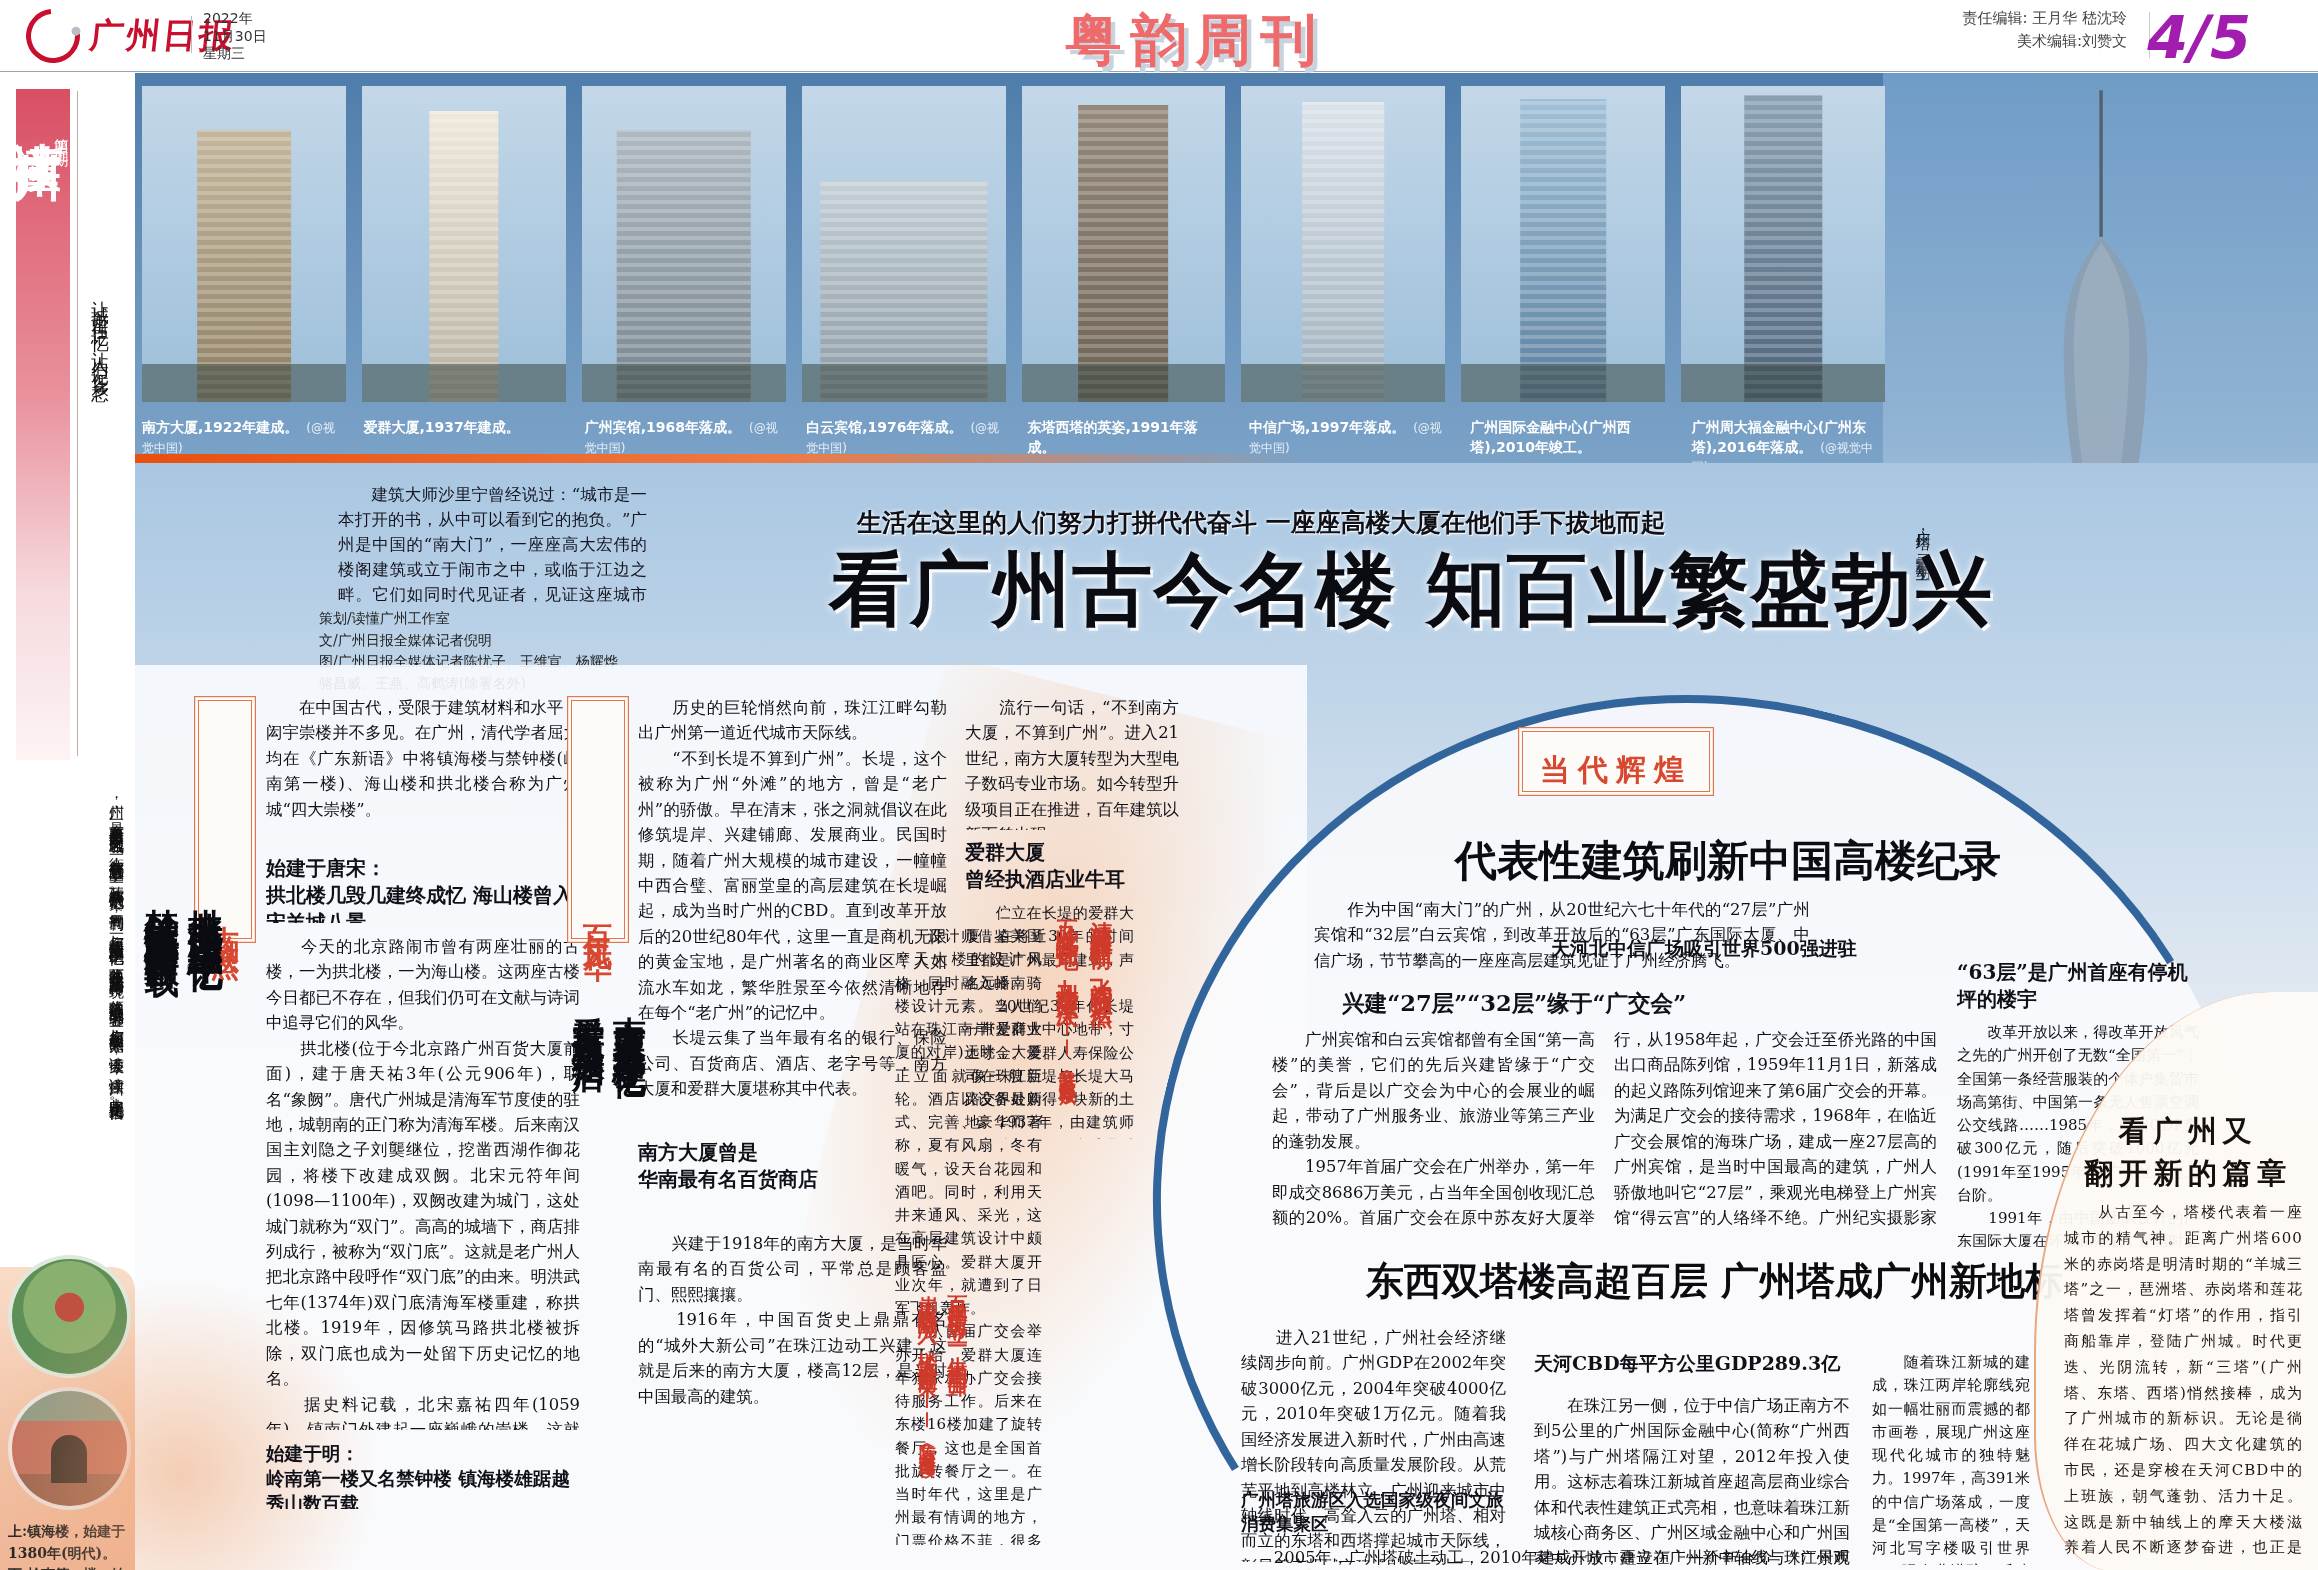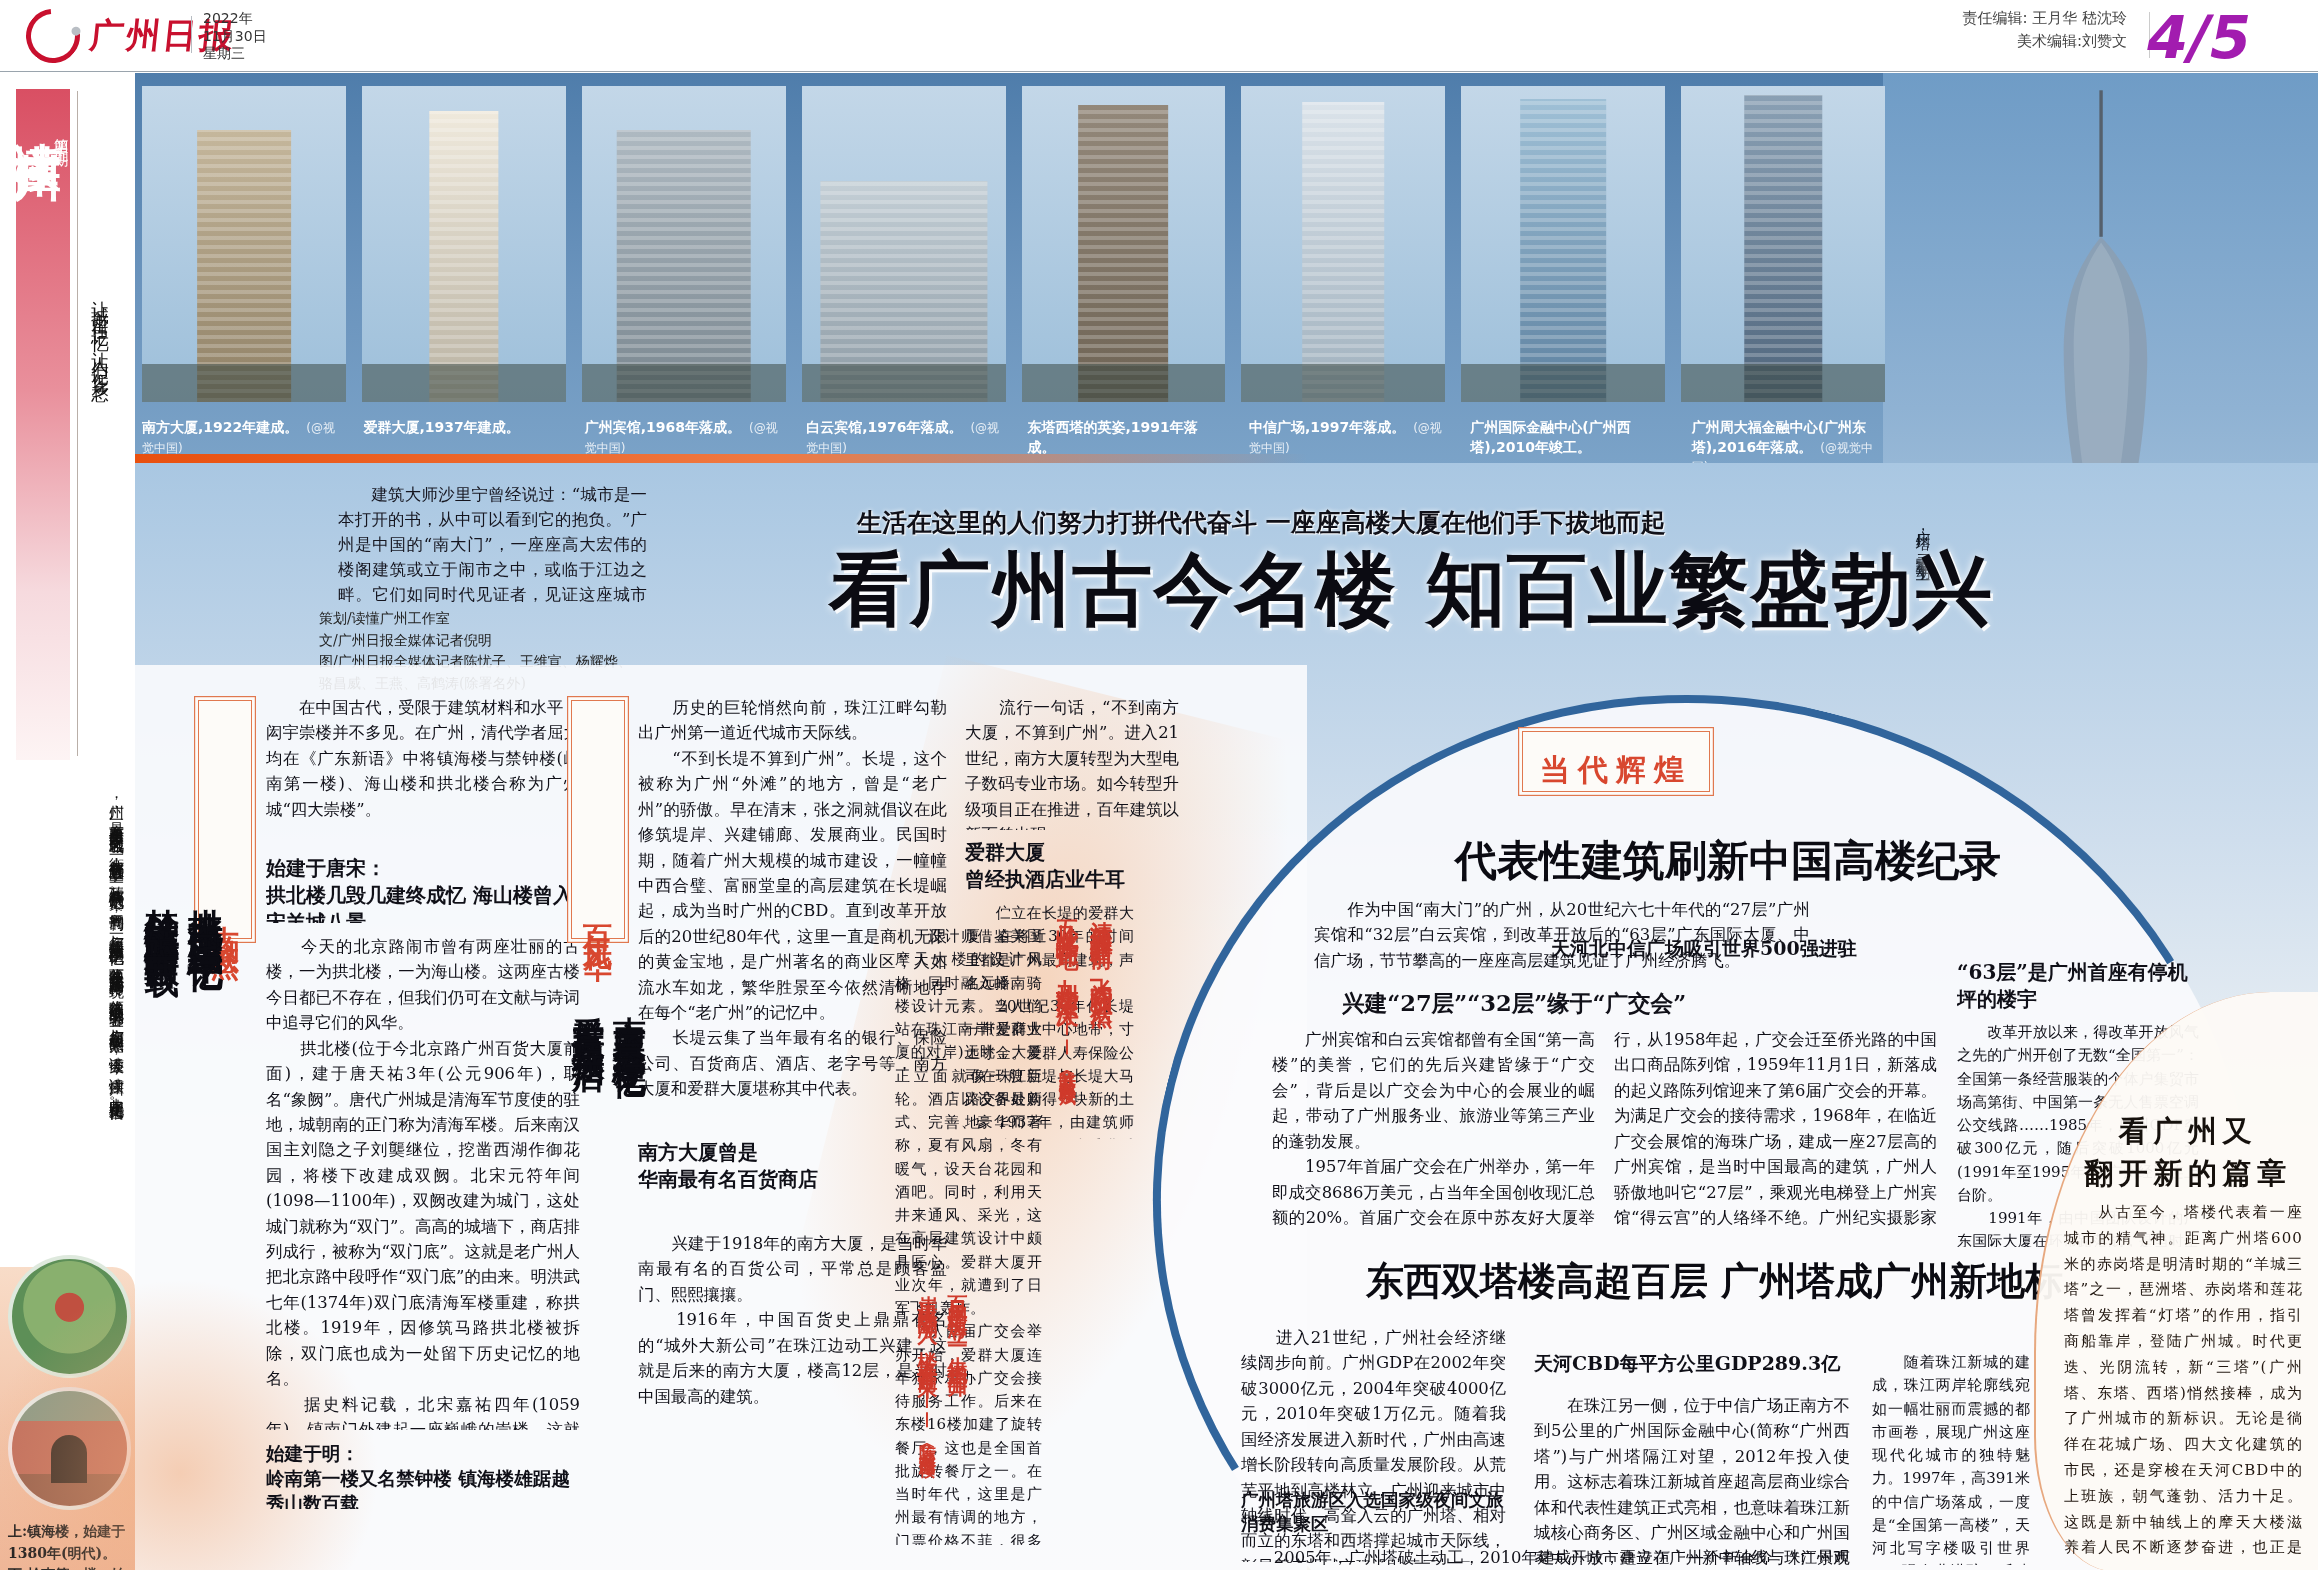--- a/index.html
+++ b/index.html
@@ -130,20 +130,26 @@
     <div class="logo-wrap">
       <div class="logo-ring">
           <div class="logo-dot"></div>
         </div>
       <div class="logo-text">广州日报</div>
     </div>
     <div class="hdr-div"></div>
     <div class="date-block" style="white-space:pre-line">2022年
 11月30日
 星期三</div>
+    <div class="weekly">
+      <div class="weekly-title">粤韵周刊</div>
+      <div class="weekly-sub">
+          <span>GUANGZHOU DAILY</span>
+        </div>
+    </div>
     <div class="editors" style="white-space:pre-line">责任编辑: 王月华 嵇沈玲
 美术编辑:刘赞文</div>
     <div class="pageno-div"></div>
     <div class="pageno">4/5</div>
   </div>
 
   <div class="sidebar">
     <div class="banner">
       <div class="banner-title">读懂广州</div>
       <div class="banner-issue">第四十五期</div>

